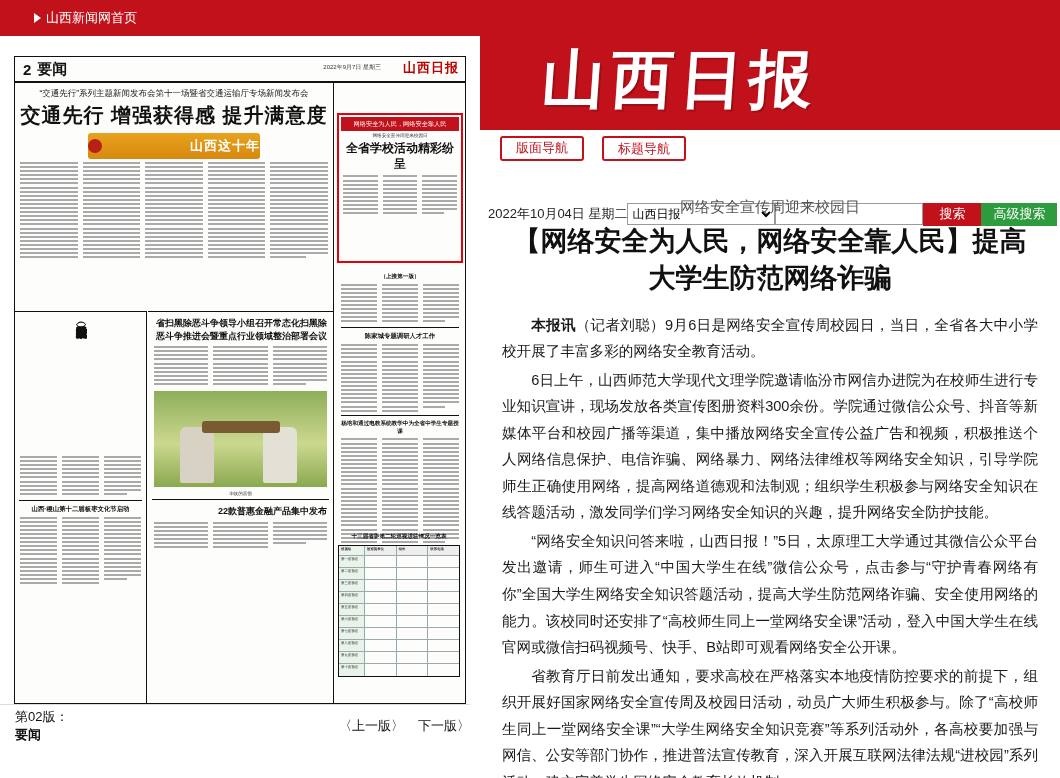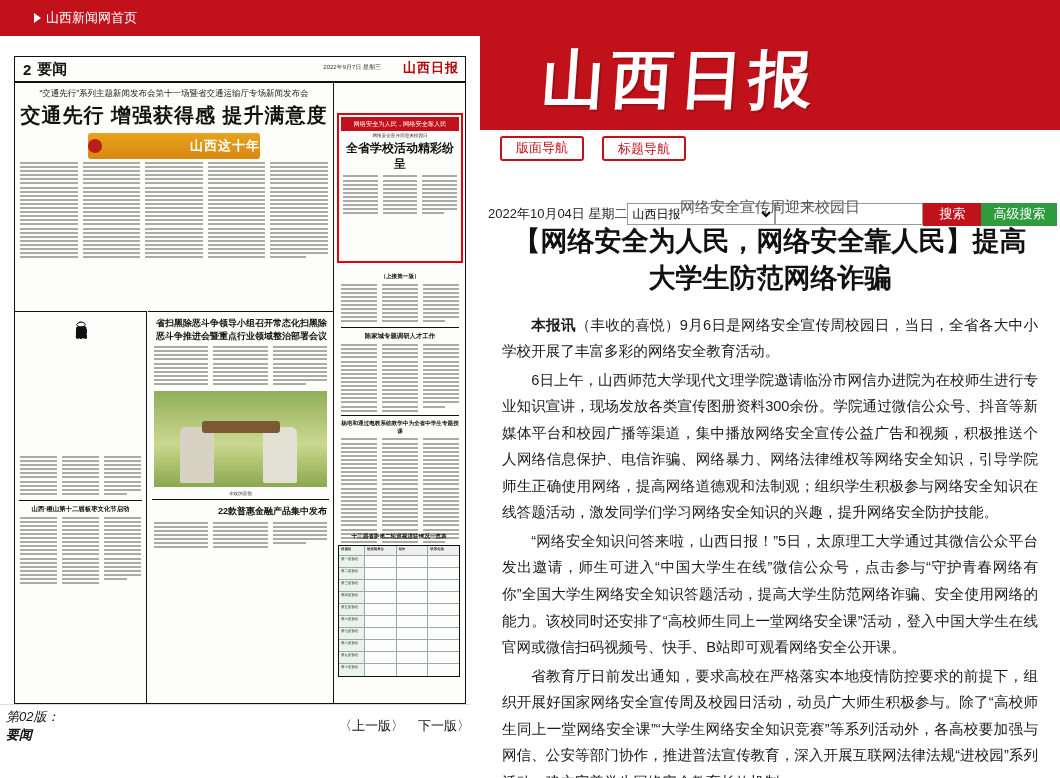--- a/index.html
+++ b/index.html
@@ -241,21 +241,21 @@
   .np-table .tc { flex: 1; border-right: 1px solid #9aa; padding: 1px 2px; }
   .np-table .tc:last-child { border-right: none; }
   .np-table .tr.hd { background: #eee; font-weight: bold; height: 10px; }
   .np-table .tc.lbl { flex: 0 0 26px; background: #e9f3e9; }
 
   
   .bottombar {
     position: absolute; left: 0; top: 706px; width: 470px; height: 40px;
     display: flex; align-items: center; font-size: 13px; color: #111;
   }
-  .bb-page { margin-left: 6px; font-style: italic; }
+  .bb-page { margin-left: 15px; }
   .bb-page b { font-weight: bold; }
   .pager { margin-left: 270px; display: flex; gap: 14px; }
   .pager span { cursor: pointer; white-space: nowrap; }
   .divider-h { position: absolute; left: 0; top: 704px; width: 470px; height: 1px; background: #ddd; }
 </style>
 </head>
 <body>
 
 <div class="page">
 
@@ -283,21 +283,21 @@
     <input class="kw-input" type="text" value="" placeholder="" style="">
     <button class="btn-red">搜索</button>
     <button class="btn-green">高级搜索</button>
   </div>
 
   <div class="article">
     <div class="art-kicker">网络安全宣传周迎来校园日</div>
     <h1 class="art-title">【网络安全为人民，网络安全靠人民】提高大学生防范网络诈骗</h1>
     <div class="art-body">
       <p>
-        <b>本报讯</b><span>（丰收的喜悦）9月6日是网络安全宣传周校园日，当日，全省各大中小学校开展了丰富多彩的网络安全教育活动。</span>
+        <b>本报讯</b><span>（记者刘聪）9月6日是网络安全宣传周校园日，当日，全省各大中小学校开展了丰富多彩的网络安全教育活动。</span>
       </p>
       <p>6日上午，山西师范大学现代文理学院邀请临汾市网信办进院为在校师生进行专业知识宣讲，现场发放各类宣传图册资料300余份。学院通过微信公众号、抖音等新媒体平台和校园广播等渠道，集中播放网络安全宣传公益广告和视频，积极推送个人网络信息保护、电信诈骗、网络暴力、网络法律维权等网络安全知识，引导学院师生正确使用网络，提高网络道德观和法制观；组织学生积极参与网络安全知识在线答题活动，激发同学们学习网络安全知识的兴趣，提升网络安全防护技能。</p>
       <p>“网络安全知识问答来啦，山西日报！”5日，太原理工大学通过其微信公众平台发出邀请，师生可进入“中国大学生在线”微信公众号，点击参与“守护青春网络有你”全国大学生网络安全知识答题活动，提高大学生防范网络诈骗、安全使用网络的能力。该校同时还安排了“高校师生同上一堂网络安全课”活动，登入中国大学生在线官网或微信扫码视频号、快手、B站即可观看网络安全公开课。</p>
       <p>省教育厅日前发出通知，要求高校在严格落实本地疫情防控要求的前提下，组织开展好国家网络安全宣传周及校园日活动，动员广大师生积极参与。除了“高校师生同上一堂网络安全课”“大学生网络安全知识竞赛”等系列活动外，各高校要加强与网信、公安等部门协作，推进普法宣传教育，深入开展互联网法律法规“进校园”系列活动，建立完善学生网络安全教育长效机制。</p>
     </div>
   </div>
 
   <div class="paperwrap">
 
     <div class="np-head">

